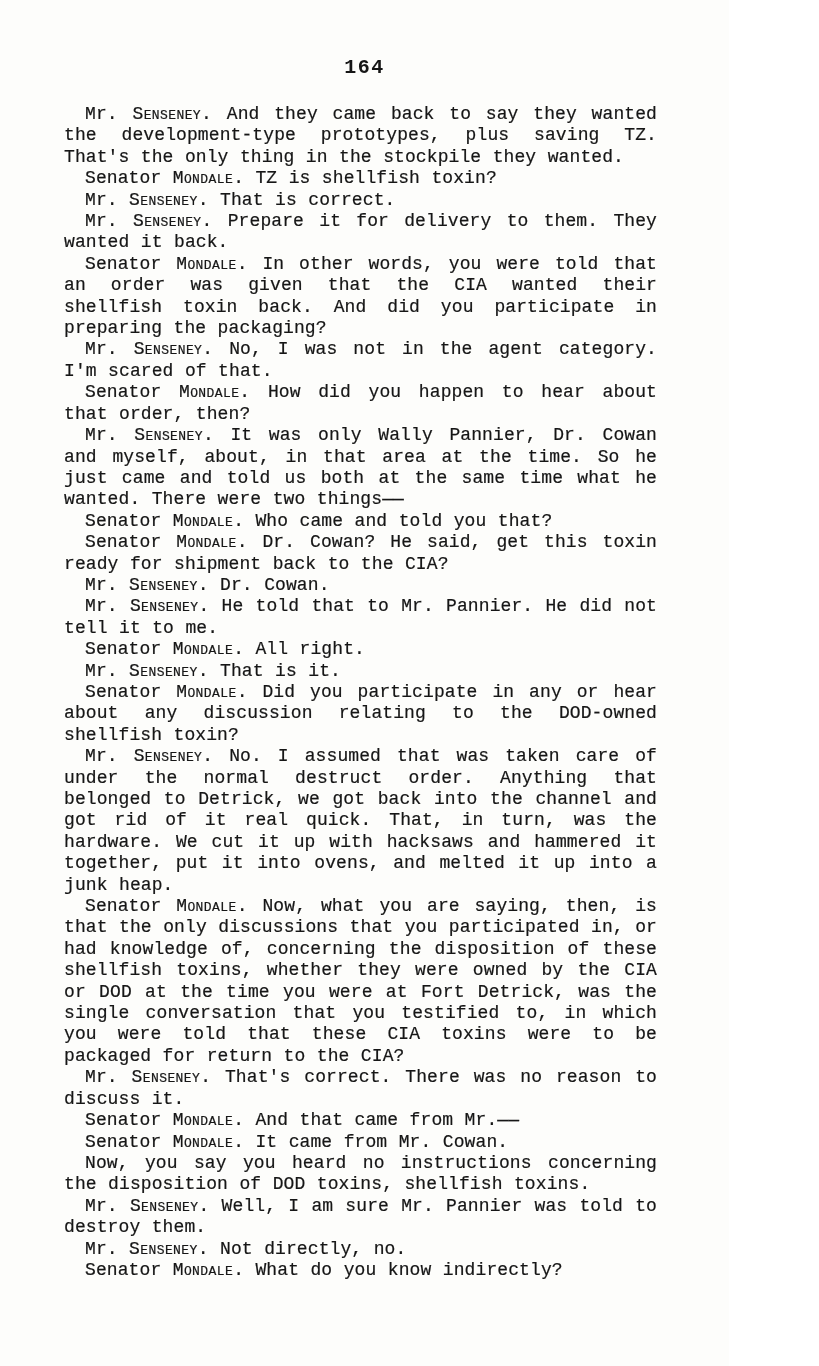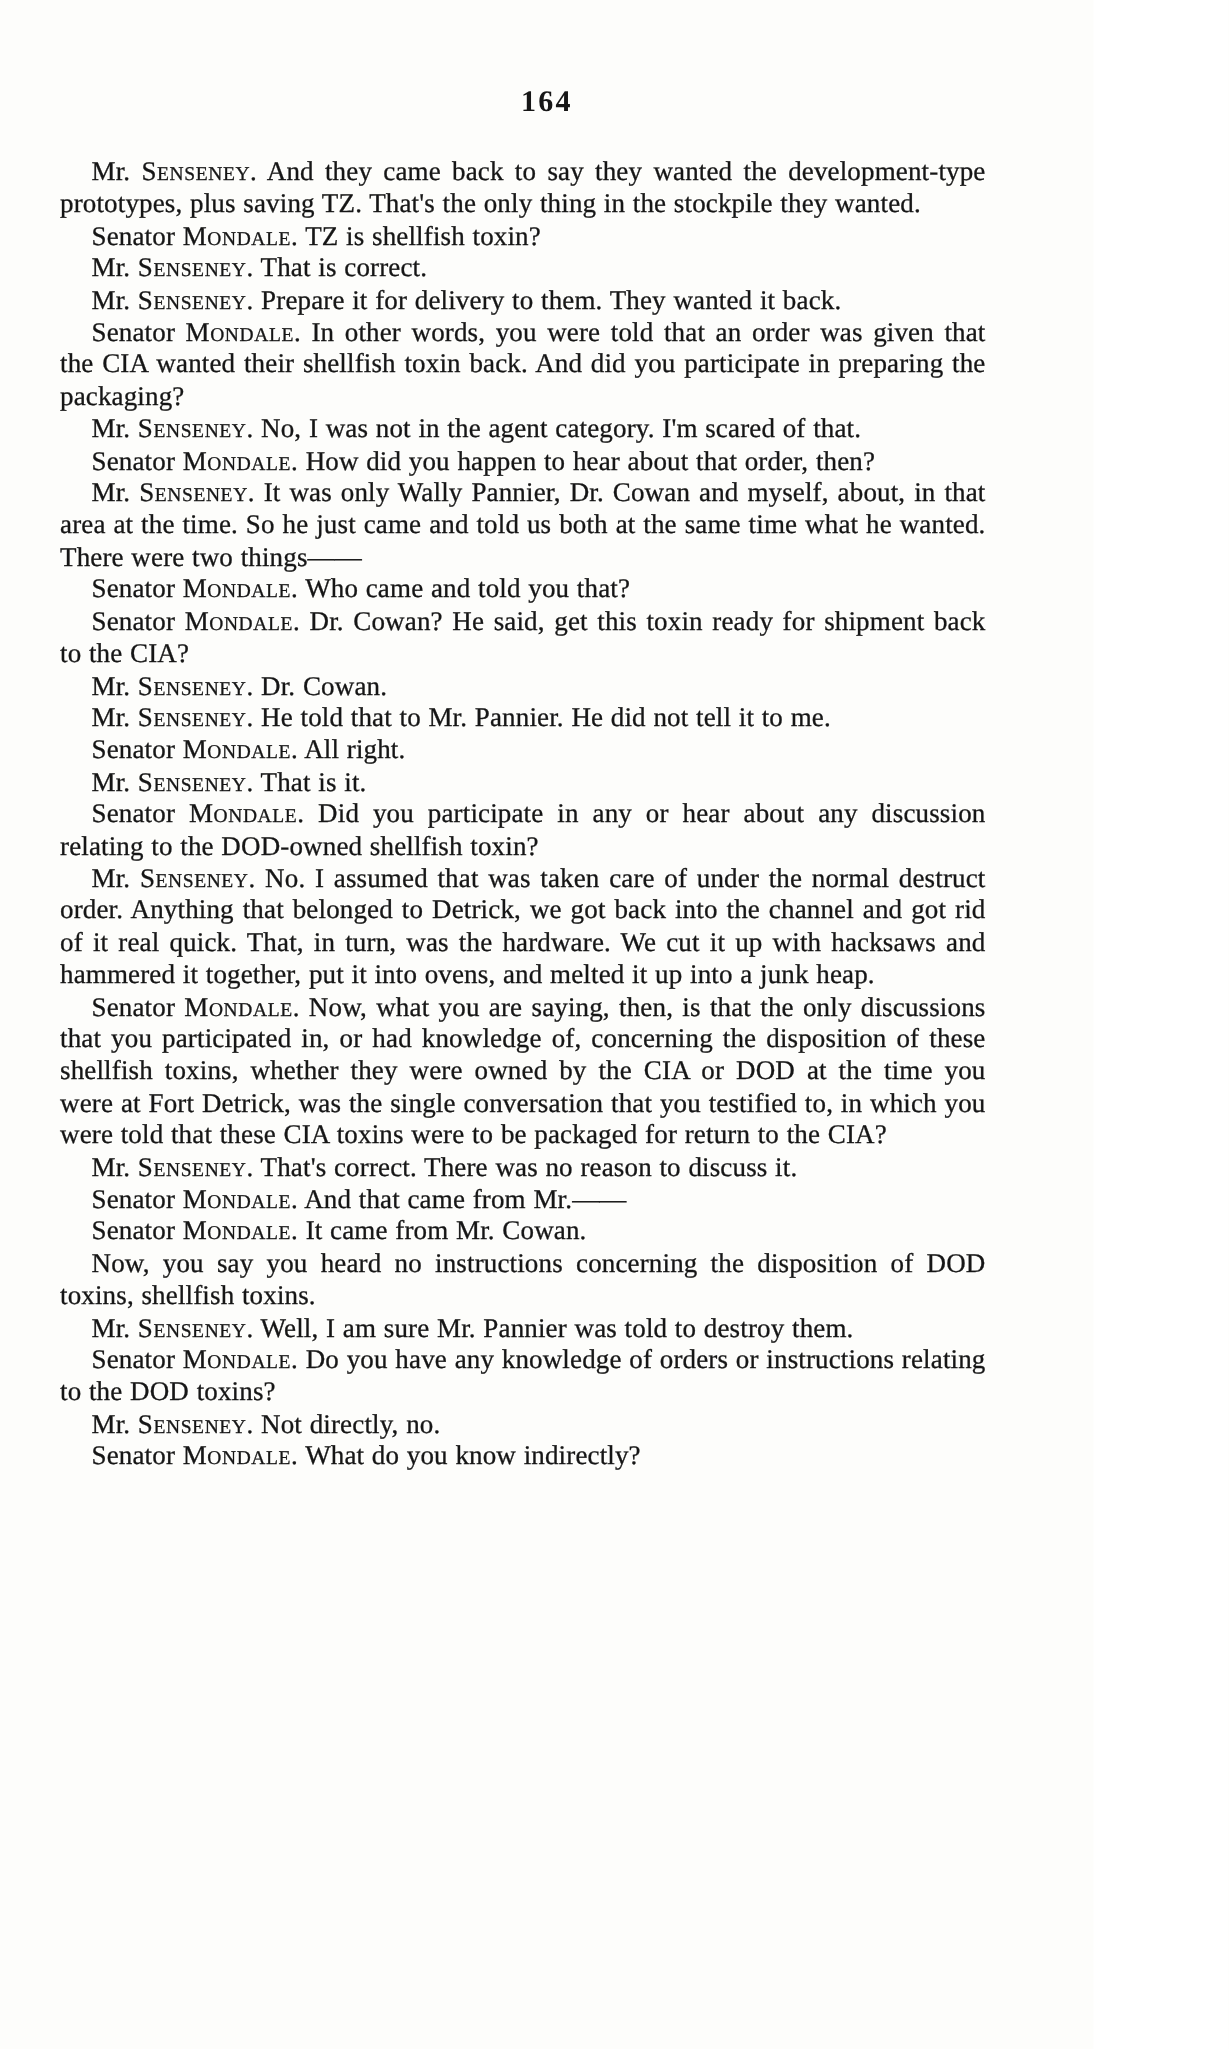--- a/index.html
+++ b/index.html
@@ -12,34 +12,34 @@
     background: #ffffff;
     overflow: hidden;
   }
   .page {
     position: relative;
     width: 729px;
     height: 1366px;
     box-sizing: border-box;
     background: #fdfdfb;
     color: #161616;
-    font-family: Liberation Serif, serif;
+    font-family: Liberation Mono, monospace;
     padding-top: 56px;
     overflow: hidden;
   }
   .page-number {
     text-align: center;
     font-size: 20px;
     font-weight: bold;
     letter-spacing: 1.5px;
     line-height: 24px;
     margin-bottom: 24px;
   }
   .transcript {
-    margin: 0 72px 0 40px;
+    margin: 0 72px 0 64px;
     text-align: justify;
     font-size: 18px;
     line-height: 21.4px;
     letter-spacing: 0.1px;
     word-spacing: 0.5px;
     -webkit-text-stroke: 0.2px;
   }
   .para {
     margin: 0;
     text-indent: 21px;
@@ -70,17 +70,16 @@
       <p class="para"><span class="speaker">Senator <span class="sc">Mondale</span>. </span>All right.</p>
       <p class="para"><span class="speaker">Mr. <span class="sc">Senseney</span>. </span>That is it.</p>
       <p class="para"><span class="speaker">Senator <span class="sc">Mondale</span>. </span>Did you participate in any or hear about any discussion relating to the DOD-owned shellfish toxin?</p>
       <p class="para"><span class="speaker">Mr. <span class="sc">Senseney</span>. </span>No. I assumed that was taken care of under the normal destruct order. Anything that belonged to Detrick, we got back into the channel and got rid of it real quick. That, in turn, was the hardware. We cut it up with hacksaws and hammered it together, put it into ovens, and melted it up into a junk heap.</p>
       <p class="para"><span class="speaker">Senator <span class="sc">Mondale</span>. </span>Now, what you are saying, then, is that the only discussions that you participated in, or had knowledge of, concerning the disposition of these shellfish toxins, whether they were owned by the CIA or DOD at the time you were at Fort Detrick, was the single conversation that you testified to, in which you were told that these CIA toxins were to be packaged for return to the CIA?</p>
       <p class="para"><span class="speaker">Mr. <span class="sc">Senseney</span>. </span>That's correct. There was no reason to discuss it.</p>
       <p class="para"><span class="speaker">Senator <span class="sc">Mondale</span>. </span>And that came from Mr.——</p>
       <p class="para"><span class="speaker">Senator <span class="sc">Mondale</span>. </span>It came from Mr. Cowan.</p>
       <p class="para">Now, you say you heard no instructions concerning the disposition of DOD toxins, shellfish toxins.</p>
       <p class="para"><span class="speaker">Mr. <span class="sc">Senseney</span>. </span>Well, I am sure Mr. Pannier was told to destroy them.</p>
-      <p class="para"><span class="speaker">Senator <span class="sc">Mondale</span>. </span>Do you have any knowledge of orders or instructions relating to the DOD toxins?</p>
       <p class="para"><span class="speaker">Mr. <span class="sc">Senseney</span>. </span>Not directly, no.</p>
       <p class="para"><span class="speaker">Senator <span class="sc">Mondale</span>. </span>What do you know indirectly?</p>
     </div>
 </div>
 
 </body></html>

